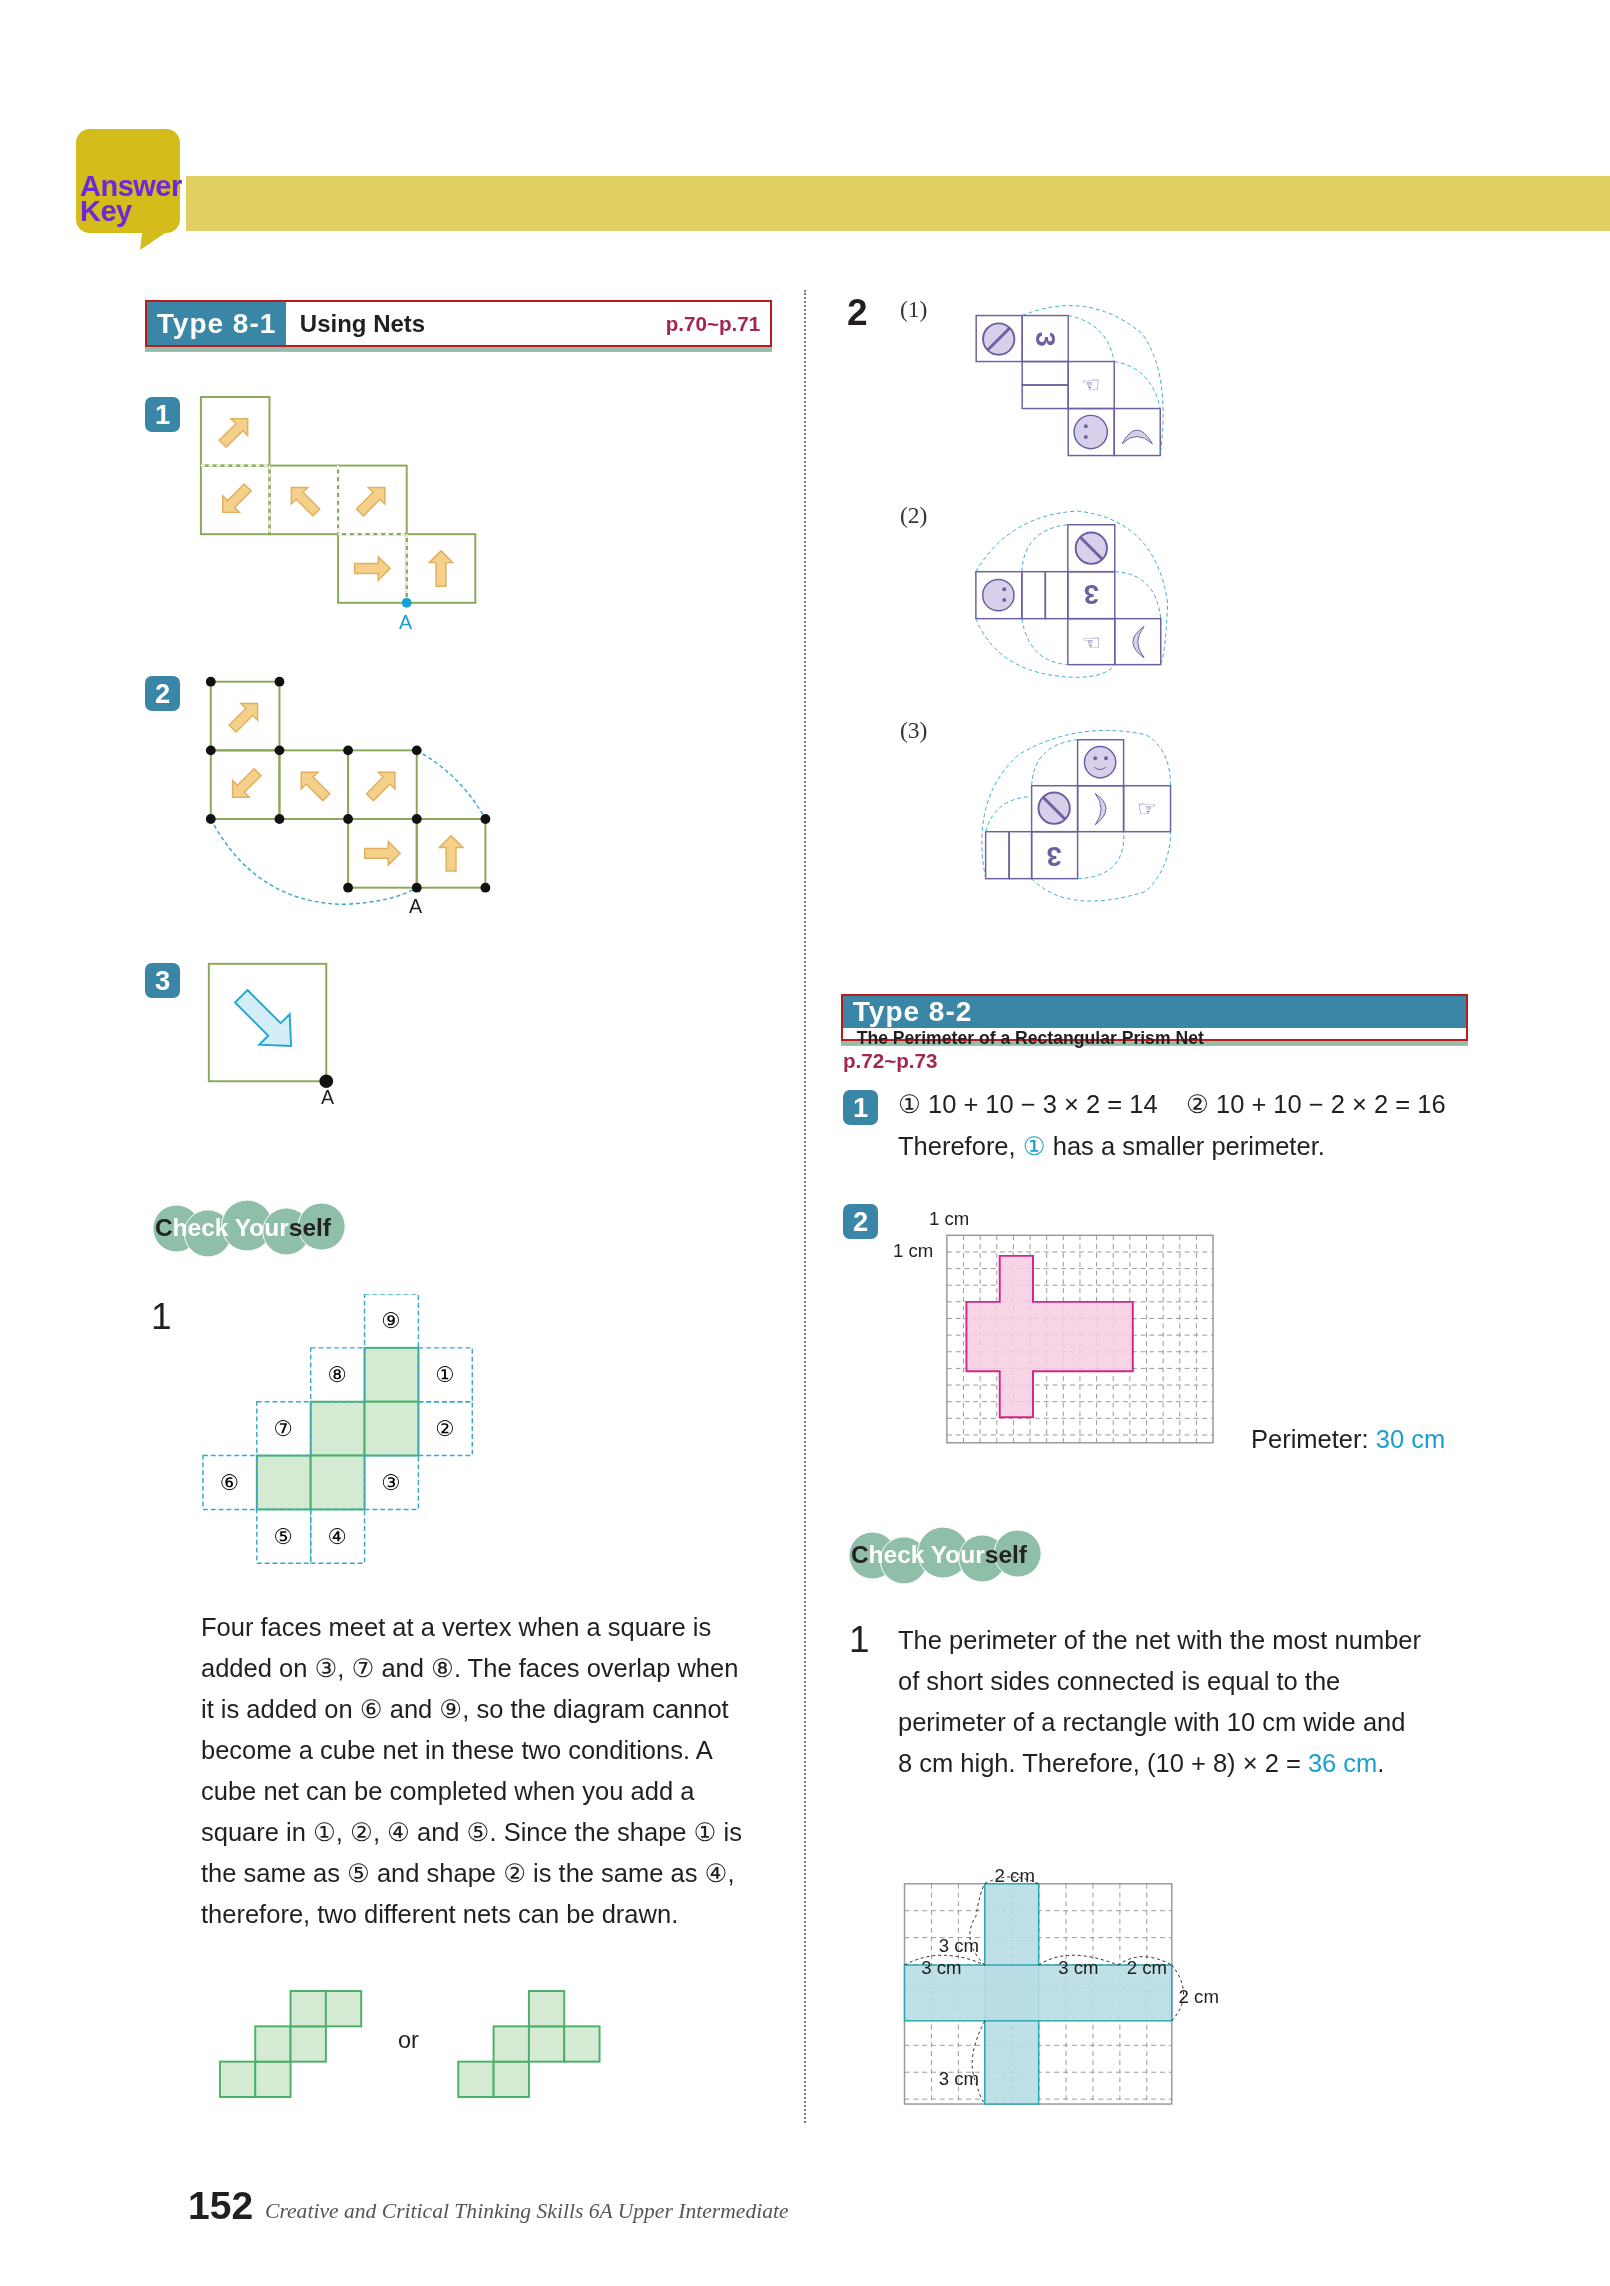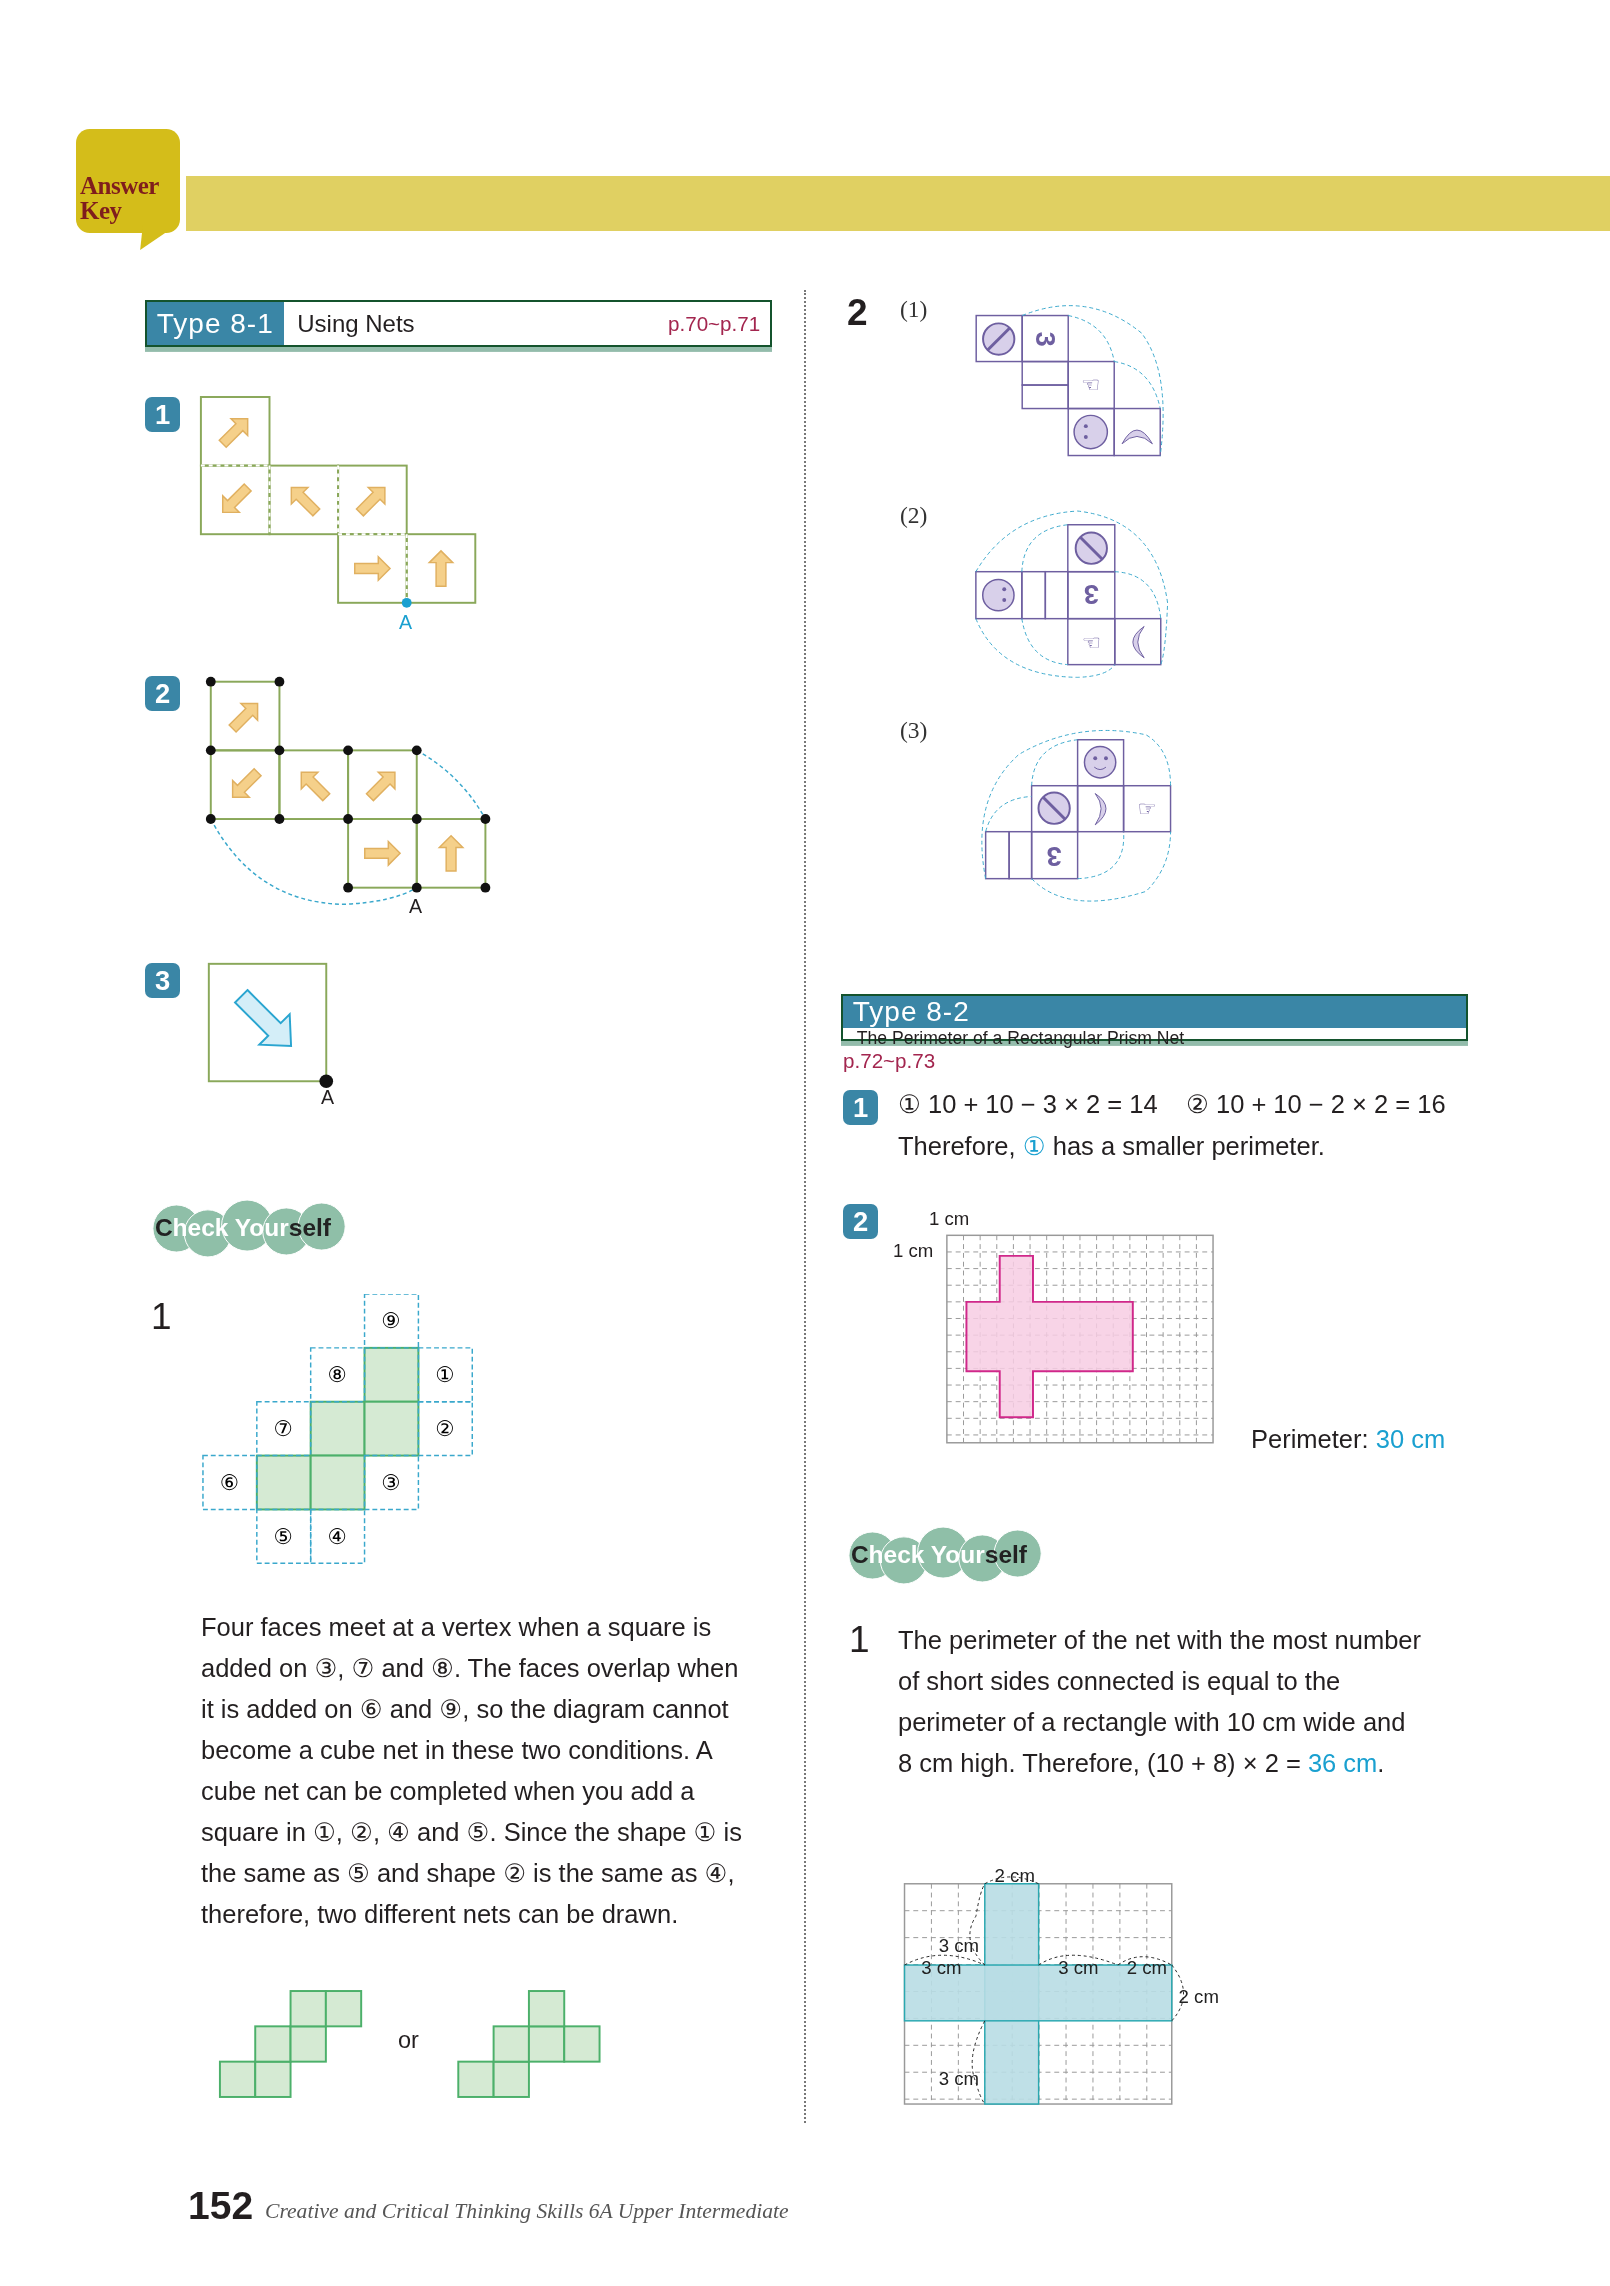--- a/index.html
+++ b/index.html
@@ -1,24 +1,24 @@
 <!DOCTYPE html>
 <html><head>
 <meta charset="utf-8">
 <style>
   html, body { margin:0; padding:0; background:#fff; }
   body { width:1610px; height:2287px; position:relative; overflow:hidden; font-family:"Liberation Sans", sans-serif; color:#231f20; }
   .abs { position:absolute; }
   
   .ak-bubble { left:76px; top:129px; width:104px; height:104px; background:#d4bd1a; border-radius:13.7px; }
   .ak-tail { left:137px; top:225px; width:0; height:0; border-left:9.8px solid transparent; border-right:25.5px solid transparent; border-top:25.5px solid #d4bd1a; transform:skewX(-25deg); }
-  .ak-text { left:80px; top:174px; color:#7f1d1d; font-weight:bold; font-size:25px; line-height:24.5px; letter-spacing:-0.5px;font-family:Liberation Serif, serif; }
+  .ak-text { left:80px; top:174px; color:#6d28d9; font-weight:bold; font-size:29px; line-height:24.5px; letter-spacing:-0.5px; }
   .ak-band { left:186px; top:176px; width:1424px; height:55px; background:#e0d062; }
   
-  .type-box { border:2px solid #14532d; background:#fff; height:43px; box-shadow:0 4.9px 0 #93bcab; display:flex; align-items:stretch; }
+  .type-box { border:2px solid #b91c1c; background:#fff; height:43px; box-shadow:0 4.9px 0 #93bcab; display:flex; align-items:stretch;font-weight:bold; }
   .type-tag { background:#3a86a6; color:#fff; font-size:28px; display:flex; align-items:center; padding:0 9.8px; letter-spacing:1px; }
   .type-title { flex:1; display:flex; align-items:center; padding-left:13.7px; font-size:24px; }
   .type-title.small { font-size:17.6px; }
   .type-page { color:#a3264f; font-size:20.6px; display:flex; align-items:center; padding-right:9.8px; }
   
   .num-badge { width:35px; height:35px; background:#3a86a6; color:#fff; border-radius:6.9px; font-size:27.4px; font-weight:bold; display:flex; align-items:center; justify-content:center; }
   .big-num { font-size:37px; font-weight:bold; }
   .sub-label { font-family:"Liberation Serif", serif; font-size:23.5px; color:#333; }
   .body-text { font-size:25.5px; line-height:41px; color:#231f20; }
   .justify { text-align:justify; text-align-last:left; }

